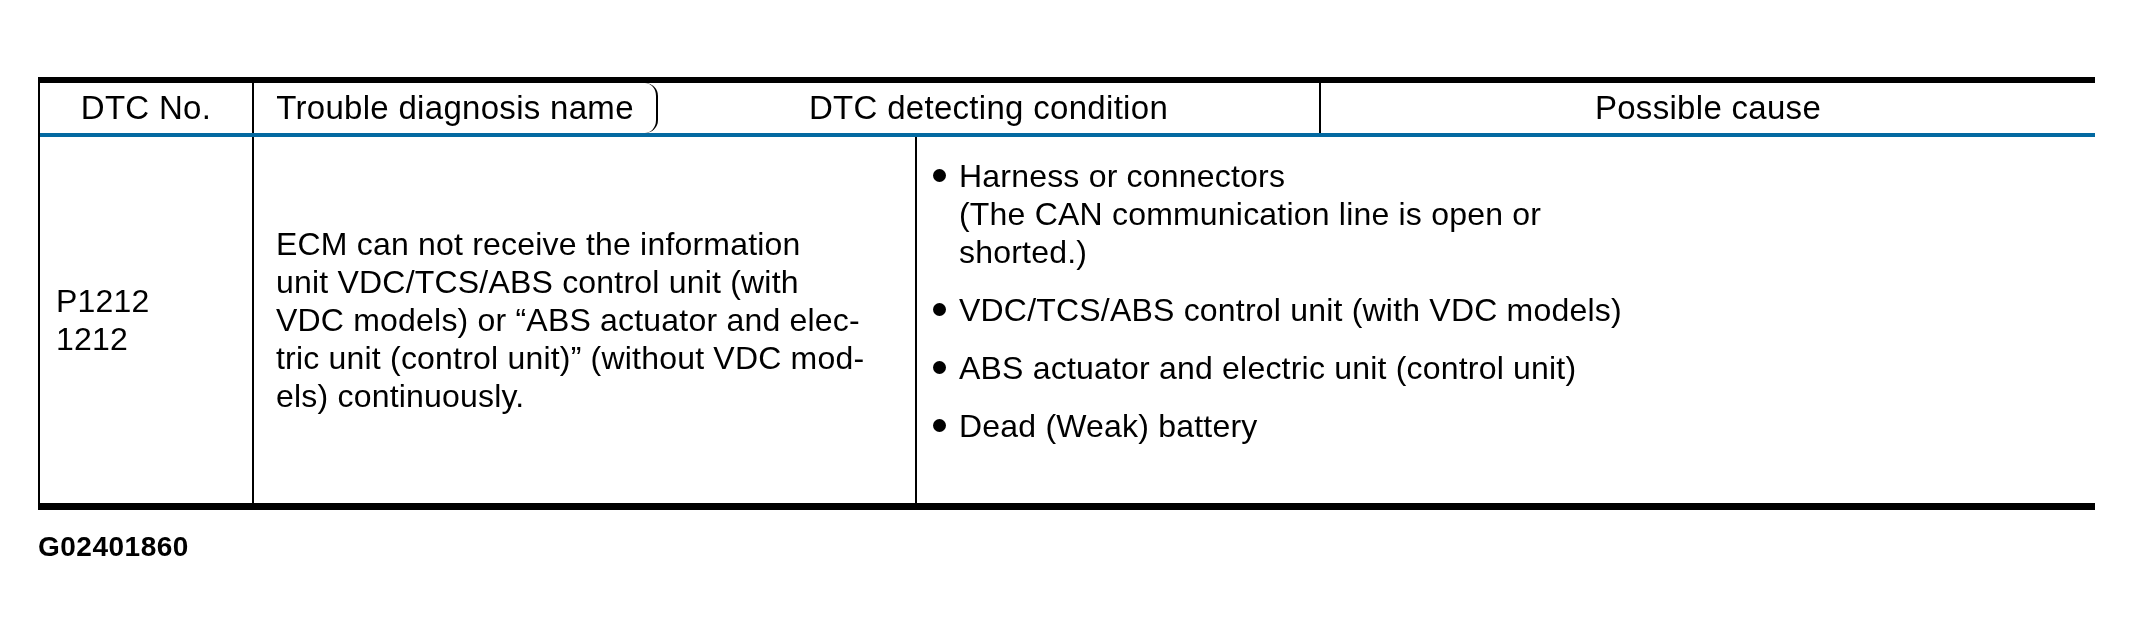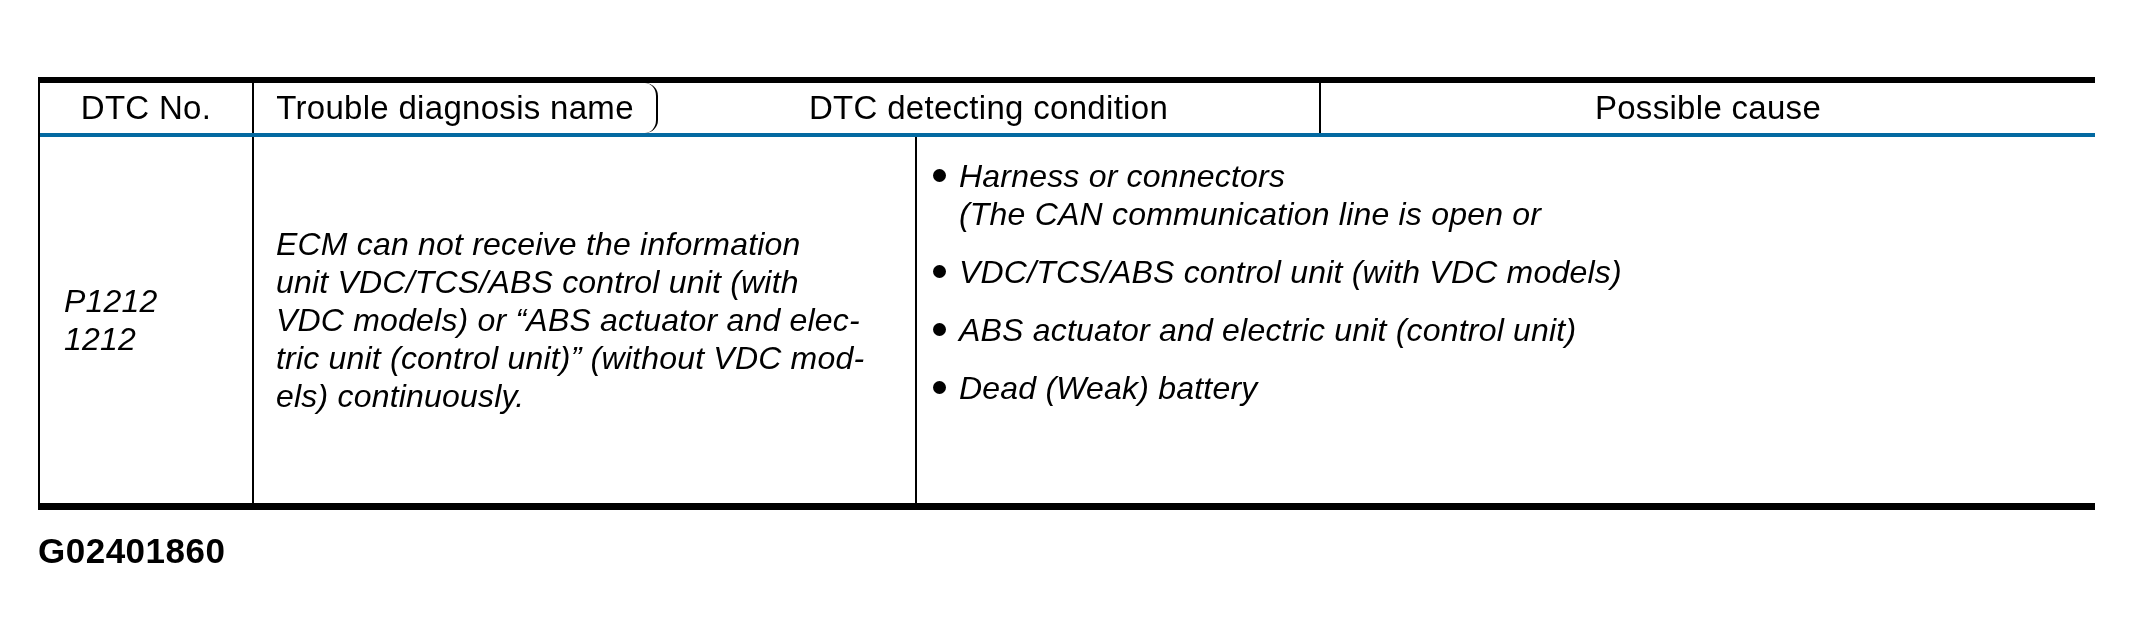--- a/index.html
+++ b/index.html
@@ -43,28 +43,27 @@
     justify-content:center;
     font-size:33px;
     letter-spacing:0.3px;
     white-space:nowrap;
   }
 
   .bcell {
     font-size:32px;
     line-height:38px;
     letter-spacing:0.2px;
-    font-style:italic;
   }
   .vcenter {
     display:flex;
     flex-direction:column;
     justify-content:center;
   }
-  .cell-dtc       { padding-left:24px; }
+  .cell-dtc       { padding-left:16px; }
   .cell-trouble   { padding-left:25px; }
   .cell-condition { padding-left:22px; }
   .cell-causes    { padding-top:20px; padding-left:16px; padding-right:10px; }
 
   .line { white-space:nowrap; }
 
   .cause-item {
     display:flex;
     align-items:flex-start;
     margin-bottom:20px;
@@ -79,21 +78,21 @@
     border-radius:50%;
     background:#000;
   }
   .cause-lines { flex:1 1 auto; }
 
   
   .figure-id {
     position:absolute;
     left:38px;
     top:531px;
-    font-size:35px;
+    font-size:28px;
     font-weight:bold;
     letter-spacing:0.5px;
     white-space:nowrap;
   }
 </style>
 </head>
 <body>
 
 <div class="dtc-table">
 
@@ -120,20 +119,21 @@
       <div class="line">els) continuously.</div>
     </div>
 
     <div class="bcell cell-causes col4">
 
       <div class="cause-item">
         <span class="bullet"></span>
         <div class="cause-lines">
           <div class="line">Harness or connectors</div>
           <div class="line">(The CAN communication line is open or</div>
+          <div class="line">shorted.)</div>
         </div>
       </div>
 
       <div class="cause-item">
         <span class="bullet"></span>
         <div class="cause-lines">
           <div class="line">VDC/TCS/ABS control unit (with VDC models)</div>
         </div>
       </div>
 

